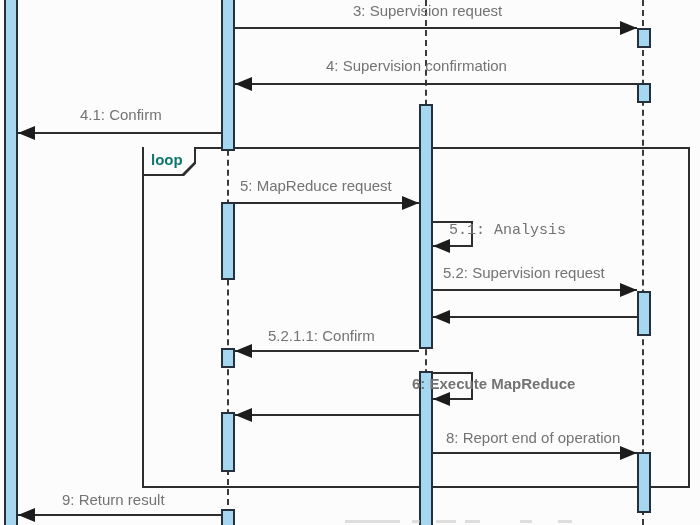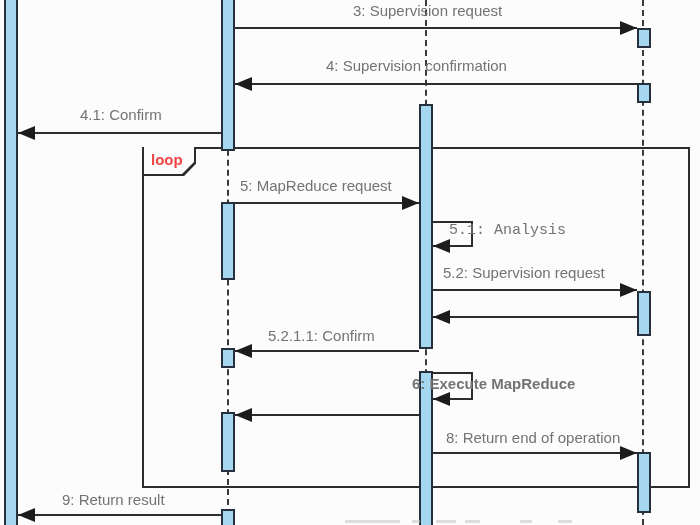--- a/index.html
+++ b/index.html
@@ -19,21 +19,21 @@
   }
   .frag{
     position:absolute;left:142px;top:147px;width:548px;height:341px;
     border:2px solid #2d2d2d;box-sizing:border-box;background:transparent;
   }
   .frag-label{position:absolute;left:142px;top:147px;width:54px;height:29px;}
   .frag-label .outer{position:absolute;inset:0;background:#2d2d2d;
     clip-path:polygon(0 0,100% 0,100% 58%,78% 100%,0 100%);}
   .frag-label .inner{position:absolute;left:2px;top:0;right:2px;bottom:2px;background:#fcfcfc;
     clip-path:polygon(0 0,100% 0,100% 56%,76% 100%,0 100%);}
-  .frag-label .txt{position:absolute;left:9px;top:4px;font-size:15px;font-weight:bold;color:#ef4444;text-align:right;}
+  .frag-label .txt{position:absolute;left:9px;top:4px;font-size:15px;font-weight:bold;color:#0f766e;text-align:right;}
   .msg-line{position:absolute;height:2px;background:#2d2d2d;}
   .vline{position:absolute;width:2px;background:#2d2d2d;}
   .arr-r{position:absolute;width:0;height:0;
     border-top:7px solid transparent;border-bottom:7px solid transparent;
     border-left:17px solid #1c1c1c;}
   .arr-l{position:absolute;width:0;height:0;
     border-top:7px solid transparent;border-bottom:7px solid transparent;
     border-right:17px solid #1c1c1c;}
   .msg-label{position:absolute;font-size:15px;white-space:nowrap;color:#737373;}
   .smudge{position:absolute;height:3px;background:#c4c4c4;opacity:.55;}
@@ -107,21 +107,21 @@
   <div class="vline" style="left:471px;top:372px;height:28px;"></div>
   <div class="msg-line" style="left:433px;top:398px;width:40px;"></div>
   <div class="arr-l" style="left:433px;top:392px;"></div>
   <div class="msg-label" style="left:412px;top:375px;font-weight:bold;">6: Execute MapReduce</div>
 
   <div class="msg-line" style="left:235px;top:414px;width:184px;"></div>
   <div class="arr-l" style="left:235px;top:408px;"></div>
 
   <div class="msg-line" style="left:433px;top:452px;width:204px;"></div>
   <div class="arr-r" style="left:620px;top:446px;"></div>
-  <div class="msg-label" style="left:446px;top:429px;">8: Return end of operation</div>
+  <div class="msg-label" style="left:446px;top:429px;">8: Report end of operation</div>
 
   <div class="msg-line" style="left:18px;top:514px;width:203px;"></div>
   <div class="arr-l" style="left:18px;top:508px;"></div>
   <div class="msg-label" style="left:62px;top:491px;">9: Return result</div>
 
   <div class="smudge" style="left:345px;top:520px;width:55px;"></div>
   <div class="smudge" style="left:412px;top:520px;width:8px;"></div>
   <div class="smudge" style="left:436px;top:520px;width:20px;"></div>
   <div class="smudge" style="left:465px;top:520px;width:15px;"></div>
   <div class="smudge" style="left:520px;top:520px;width:12px;"></div>

